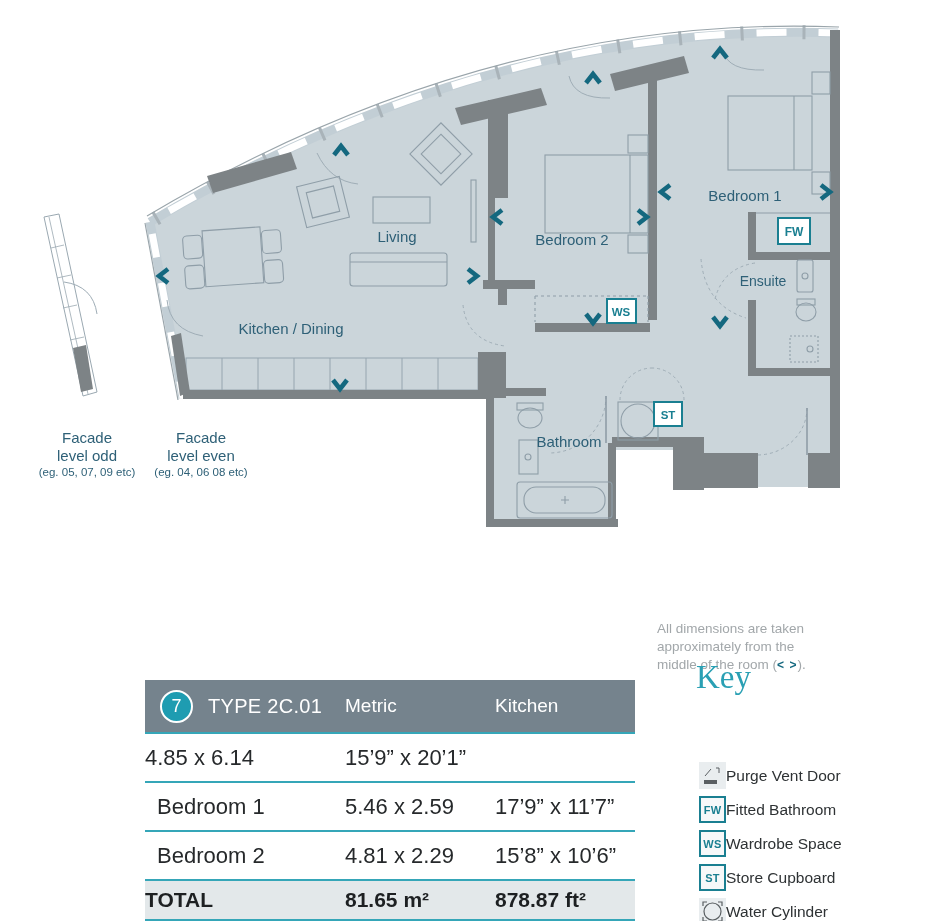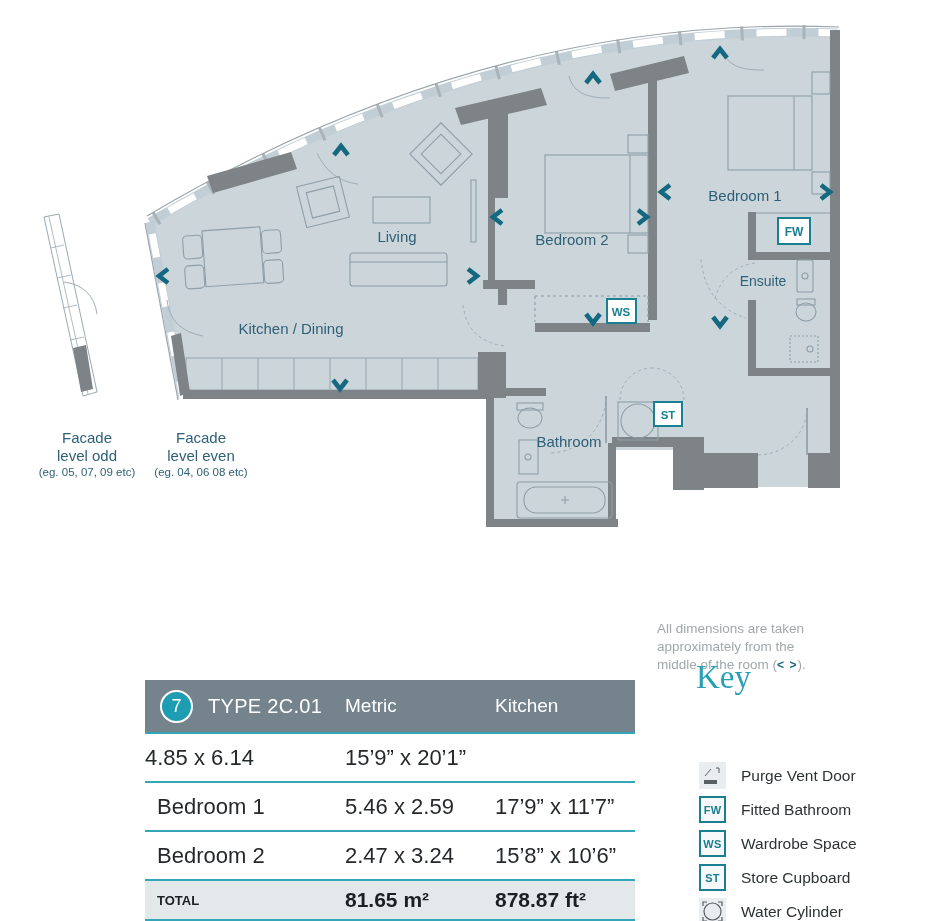--- a/index.html
+++ b/index.html
@@ -11,42 +11,42 @@
 
   
   .dims-note{position:absolute;left:657px;top:620px;width:164px;
     font-size:13.5px;line-height:1.32;color:#a2a7aa;}
   .dims-note .arrows{color:#14687f;font-weight:700;font-size:12px;letter-spacing:1px;}
 
   
   .key-title{position:absolute;left:696px;top:659px;
     font-family:"Liberation Serif",serif;font-size:33px;font-weight:400;color:#2aa0b4;}
   .key-list{position:absolute;left:699px;top:762px;display:flex;flex-direction:column;gap:7px;}
-  .key-item{display:flex;align-items:center;gap:15px;height:27px;}
+  .key-item{display:flex;align-items:center;height:27px;}
   .key-icon{width:27px;height:27px;box-sizing:border-box;display:flex;align-items:center;justify-content:center;}
   .key-icon.sketch{background:#e9edef;}
   .key-icon.badge{background:#f6f8f9;border:2px solid #1a7f91;color:#1a7f91;
     font-size:11px;font-weight:700;letter-spacing:.3px;}
   .key-label{font-size:15.5px;color:#2e3234;}
 
   
   .dim-table{position:absolute;left:145px;top:680px;width:490px;}
   .t-header{height:52px;background:#75838d;display:grid;grid-template-columns:200px 150px 140px;
     align-items:center;color:#fff;border-bottom:2px solid #35a6b8;}
   .t-header .first{display:flex;align-items:center;gap:15px;padding-left:15px;}
   .unit-circle{width:33px;height:33px;border-radius:50%;background:#1e9cb1;border:2px solid #fff;
     display:flex;align-items:center;justify-content:center;font-size:18px;color:#fff;box-sizing:border-box;}
   .t-title{font-size:20px;letter-spacing:.3px;}
   .t-colhead{font-size:19px;}
   .t-row{height:47px;display:grid;grid-template-columns:200px 150px 140px;align-items:center;
     border-bottom:2px solid #35a6b8;color:#26292b;font-size:22px;}
   .t-row .name{padding-left:12px;}
   .t-total{height:38px;background:#e3e8ea;display:grid;grid-template-columns:200px 150px 140px;
     align-items:center;border-bottom:2px solid #35a6b8;color:#1d2022;}
-  .t-total .name{padding-left:12px;font-size:13px;font-weight:700;}
+  .t-total .name{font-size:21px;font-weight:700;}
   .t-total .val{font-size:21px;font-weight:700;}
 </style>
 </head>
 <body>
 
 <div id="page">
 
   <svg id="plan-svg" width="948" height="600" viewBox="0 0 948 600">
 
     <path d="M150,222 Q492,20 838,33 L838,487 L700,487 L700,450 L612,450 L612,525 L490,525 L490,398 L183,398 Z" fill="#cbd5da"></path>
@@ -267,21 +267,21 @@
       <div>4.85 x 6.14</div>
       <div>15’9” x 20’1”</div>
     </div>
     <div class="t-row">
       <div class="name">Bedroom 1</div>
       <div>5.46 x 2.59</div>
       <div>17’9” x 11’7”</div>
     </div>
     <div class="t-row">
       <div class="name">Bedroom 2</div>
-      <div>2.47 x 3.24</div>
+      <div>4.81 x 2.29</div>
       <div>15’8” x 10’6”</div>
     </div>
 
     <div class="t-total">
       <div class="name">TOTAL</div>
       <div class="val">81.65 m²</div>
       <div class="val">878.87 ft²</div>
     </div>
   </div>
 

